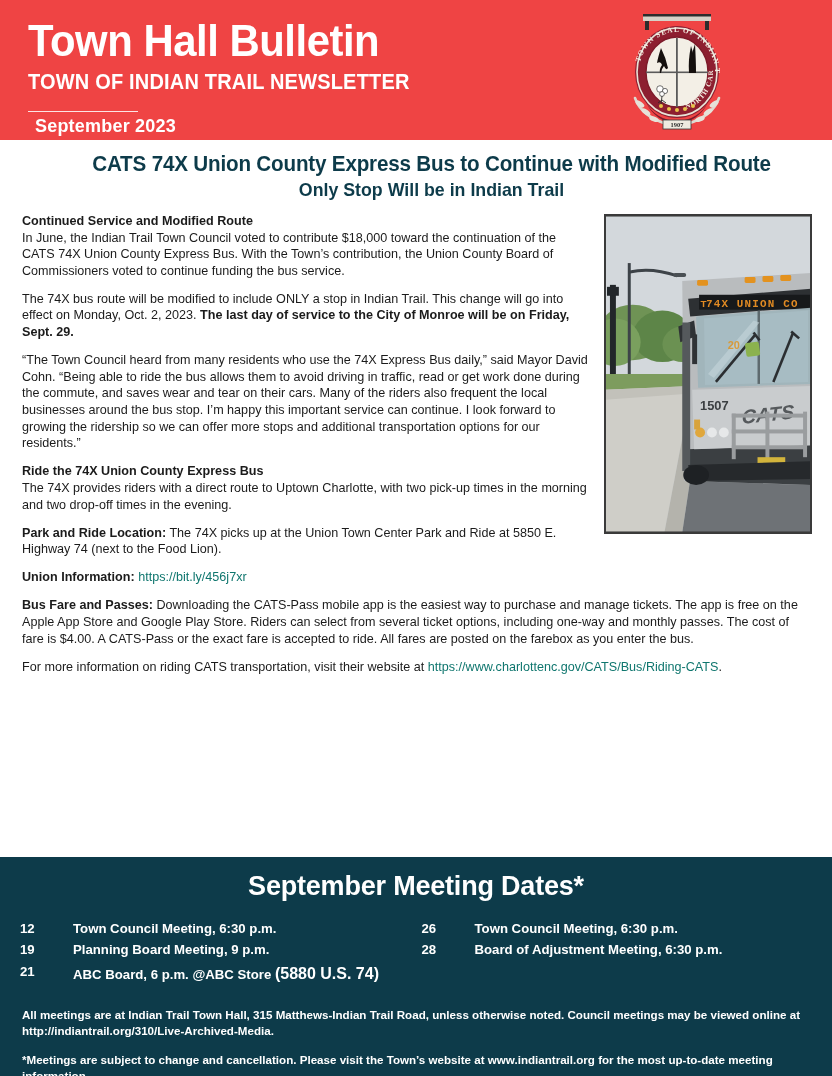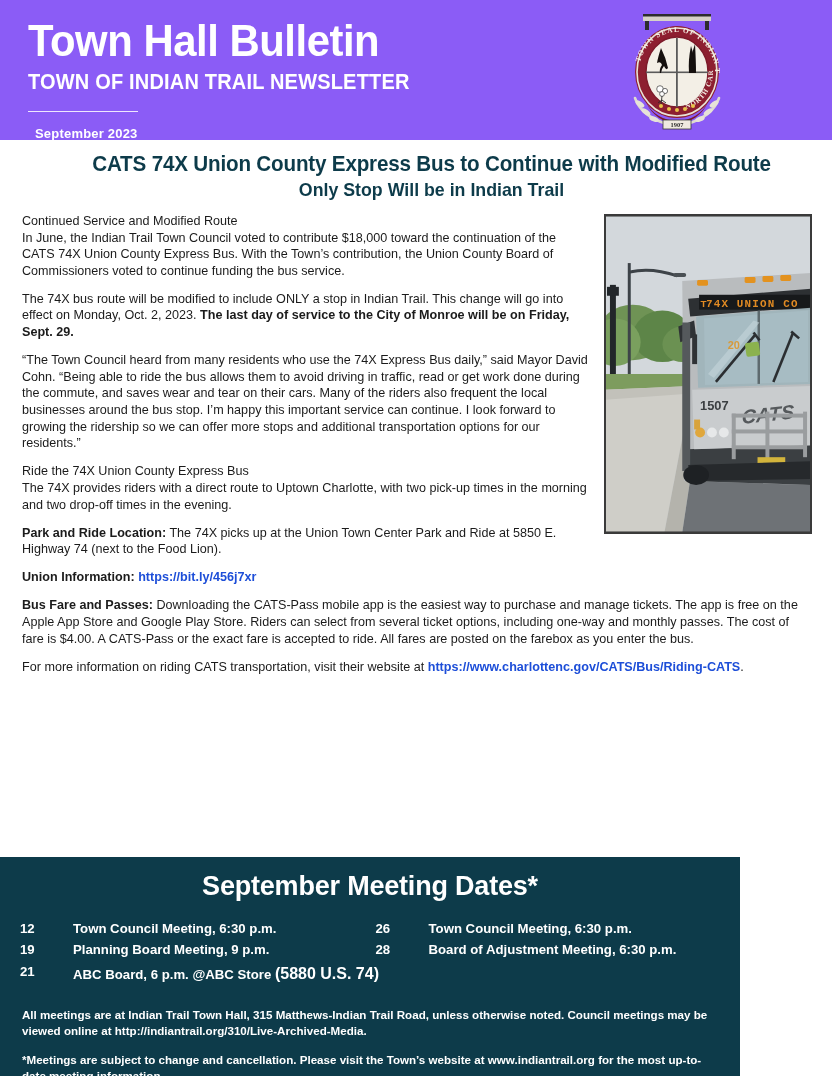--- a/index.html
+++ b/index.html
@@ -11,21 +11,21 @@
     width: 832px;
     height: 1076px;
     font-family: "Liberation Sans", sans-serif;
     color: #1b1b1b;
     overflow: hidden;
     position: relative;
   }
 
   
   .masthead {
-    background: #8b5cf6;
+    background: #ef4444;
     height: 140px;
     position: relative;
     box-sizing: border-box;
     padding: 18px 0 0 28px;
   }
   .masthead-title {
     color: #ffffff;
     font-size: 45px;
     font-weight: bold;
     letter-spacing: -0.5px;
@@ -49,23 +49,23 @@
     left: 28px;
     top: 111px;
     width: 110px;
     height: 1px;
     background: #ffffff;
     opacity: 0.85;
   }
   .masthead-date {
     position: absolute;
     left: 35px;
-    top: 126px;
+    top: 116px;
     color: #ffffff;
-    font-size: 13px;
+    font-size: 18px;
     font-weight: bold;
     letter-spacing: 0.2px;
   }
 
   
   .seal {
     position: absolute;
     right: 95px;
     top: 10px;
     width: 120px;
@@ -114,36 +114,36 @@
   }
   .photo-box svg { display:block; width:100%; height:100%; }
 
   .body-text {
     font-size: 12.6px;
     line-height: 1.32;
     color: #1b1b1b;
     text-align: left;
   }
   .body-text p { margin: 0 0 11.5px 0; }
-  .lead-head { font-weight: normal; }
+  .lead-head { font-weight: bold; }
   .bold { font-weight: bold; }
   a.link, .link {
-    color: #1d4ed8;
-    font-weight: bold;
+    color: #0f766e;
+    font-weight: normal;
     text-decoration: none;
   }
 
   .clearer { clear: both; height: 0; }
 
   
   .meetings {
     position: absolute;
     left: 0;
     top: 857px;
-    width: 740px;
+    width: 832px;
     height: 219px;
     background: #0d3b4a;
     color: #ffffff;
     box-sizing: border-box;
     padding: 14px 0 0 0;
   }
   .meetings-title {
     text-align: center;
     font-size: 27px;
     font-weight: bold;

